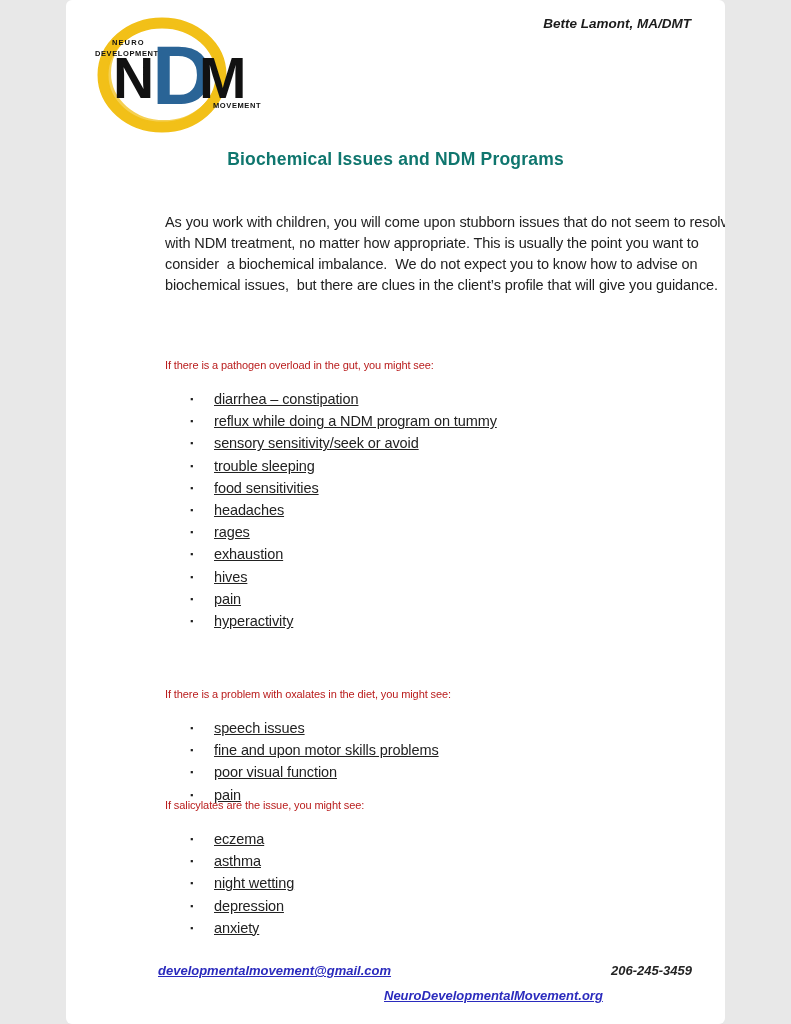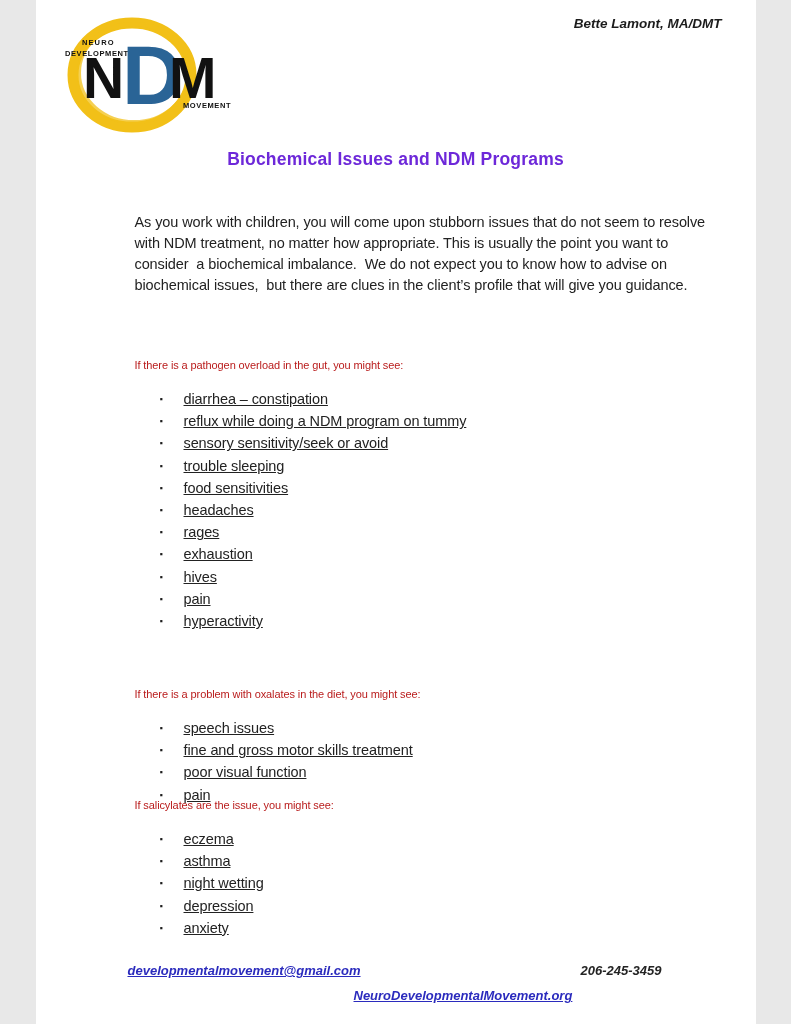--- a/index.html
+++ b/index.html
@@ -1,45 +1,46 @@
 <!DOCTYPE html>
 <html><head>
 <meta charset="utf-8">
 <style>
   * { margin: 0; padding: 0; box-sizing: border-box; }
   html, body { background: #e8e8e8; }
   body { font-family: "Liberation Sans", sans-serif; }
   .page {
     position: relative;
-    width: 720px;
+    width: 659px;
     height: 1024px;
     background: #ffffff;
     margin: 0 auto;
     overflow: hidden;
     color: #1f1f1f;
+    border-radius: 6px;
   }
   .author {
     position: absolute;
     top: 16px;
     right: 34px;
     font-size: 13.5px;
     font-style: italic;
     font-weight: 600;
     color: #1c1c1c;
   }
   .logo { position: absolute; top: 8px; left: 18px; width: 182px; height: 128px; }
   .doc-title {
     position: absolute;
     top: 149px;
     left: 0; right: 0;
     text-align: center;
     font-size: 17.5px;
     font-weight: bold;
     letter-spacing: 0.2px;
-    color: #6d28d9;
+    color: #0f766e;
   }
   .intro {
     position: absolute;
     top: 212px;
     left: 99px;
     width: 640px;
     font-size: 14.5px;
     line-height: 21px;
     letter-spacing: -0.1px;
     white-space: pre-wrap;
@@ -125,21 +126,21 @@
         <li class="bullet-item"><span class="bullet-marker">▪</span><span class="bullet-text">hives</span></li>
         <li class="bullet-item"><span class="bullet-marker">▪</span><span class="bullet-text">pain</span></li>
         <li class="bullet-item"><span class="bullet-marker">▪</span><span class="bullet-text">hyperactivity</span></li>
       </ul>
   </div>
 
   <div class="section section-2">
     <p class="section-heading">If there is a problem with oxalates in the diet, you might see:</p>
     <ul class="bullet-list">
         <li class="bullet-item"><span class="bullet-marker">▪</span><span class="bullet-text">speech issues</span></li>
-        <li class="bullet-item"><span class="bullet-marker">▪</span><span class="bullet-text">fine and gross motor skills treatment</span></li>
+        <li class="bullet-item"><span class="bullet-marker">▪</span><span class="bullet-text">fine and upon motor skills problems</span></li>
         <li class="bullet-item"><span class="bullet-marker">▪</span><span class="bullet-text">poor visual function</span></li>
         <li class="bullet-item"><span class="bullet-marker">▪</span><span class="bullet-text">pain</span></li>
       </ul>
   </div>
 
   <div class="section section-3">
     <p class="section-heading">If salicylates are the issue, you might see:</p>
     <ul class="bullet-list">
         <li class="bullet-item"><span class="bullet-marker">▪</span><span class="bullet-text">eczema</span></li>
         <li class="bullet-item"><span class="bullet-marker">▪</span><span class="bullet-text">asthma</span></li>

